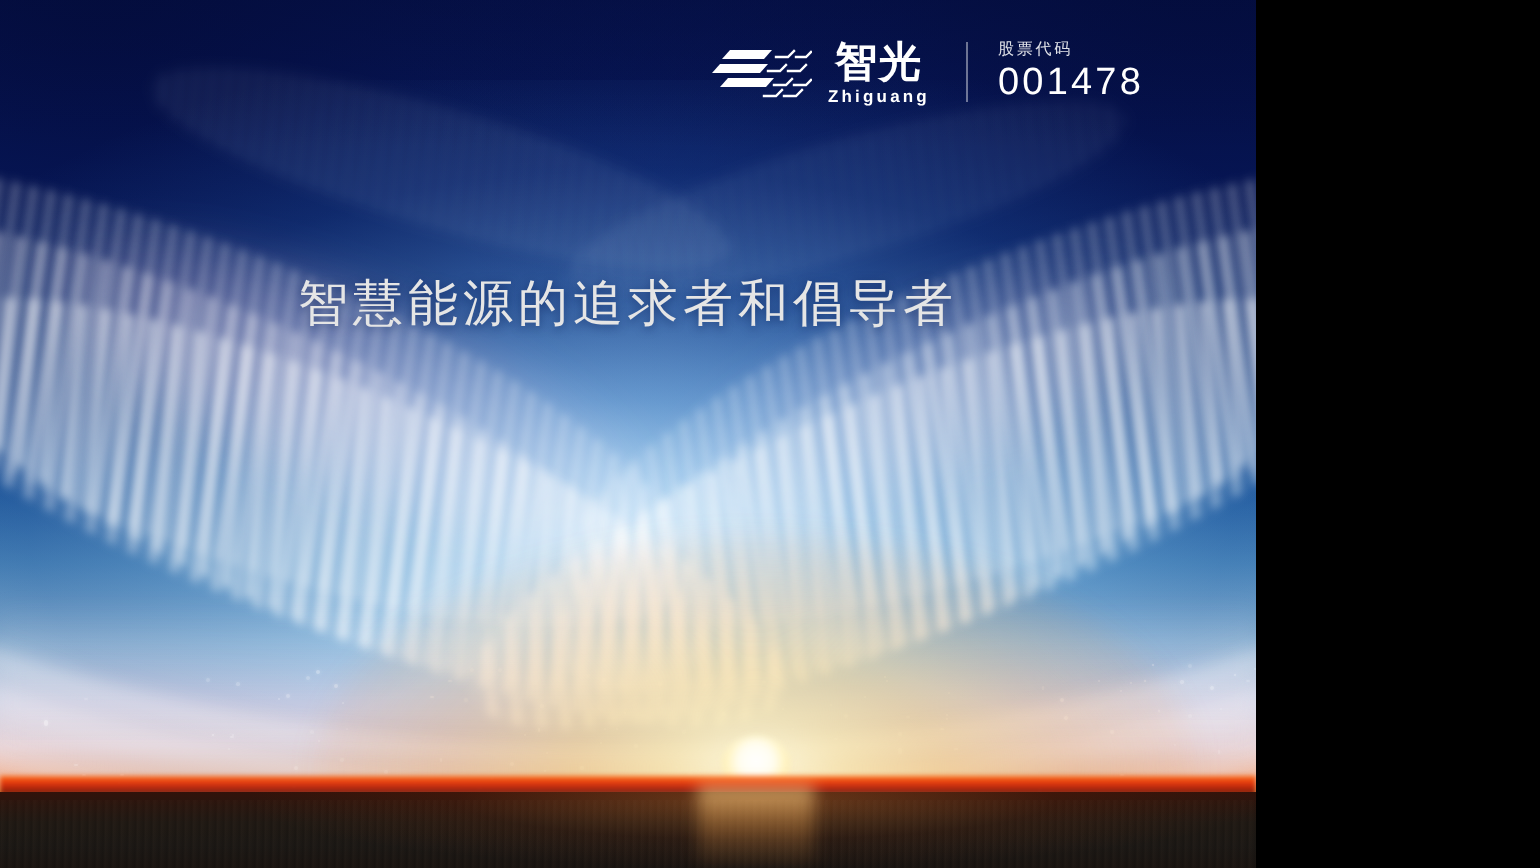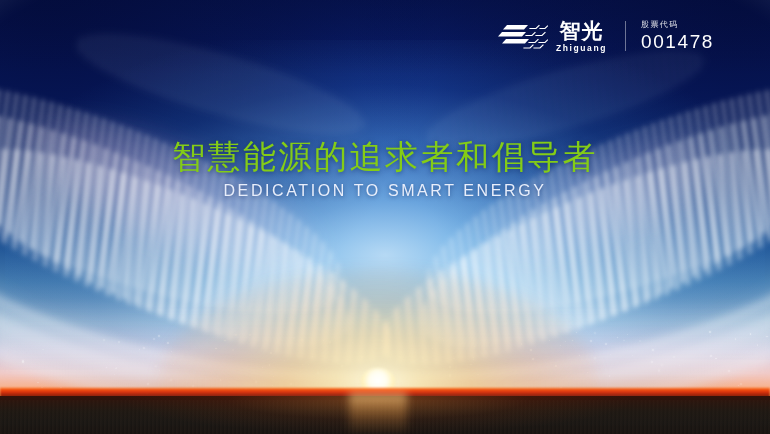--- a/index.html
+++ b/index.html
@@ -7,21 +7,21 @@
     margin: 0;
     padding: 0;
     background: #000;
   }
   body {
     font-family: "Liberation Sans", "DejaVu Sans", sans-serif;
   }
 
   .stage {
     position: relative;
-    width: 770px;
+    width: 628px;
     height: 434px;
     overflow: hidden;
     background: #061a5e;
     user-select: none;
   }
 
   
   .sky-base {
     position: absolute;
     inset: 0;
@@ -482,23 +482,23 @@
   
   .slogan {
     position: absolute;
     left: 0; right: 0;
     top: 136px;
     text-align: center;
     pointer-events: none;
   }
   .slogan-cn {
     font-family: "DejaVu Sans", "Liberation Sans", sans-serif;
-    font-size: 33px;
+    font-size: 25px;
     font-weight: 400;
-    color: #84cc16;
+    color: #e5e5e5;
     letter-spacing: 2.5px;
     line-height: 1.25;
     text-shadow: 0 1px 5px rgba(8,26,80,0.55);
   }
   .slogan-en {
     font-family: "Liberation Sans", sans-serif;
     font-size: 16px;
     font-weight: 400;
     color: #e8eefb;
     letter-spacing: 2.6px;
@@ -716,16 +716,15 @@
       <div class="stock">
         <span class="stock-label">股票代码</span>
         <span class="stock-code">001478</span>
       </div>
 
     </div>
   </div>
 
   <div class="slogan">
     <div class="slogan-cn">智慧能源的追求者和倡导者</div>
-    <div class="slogan-en">DEDICATION TO SMART ENERGY</div>
   </div>
 
 </div>
 
 </body></html>

